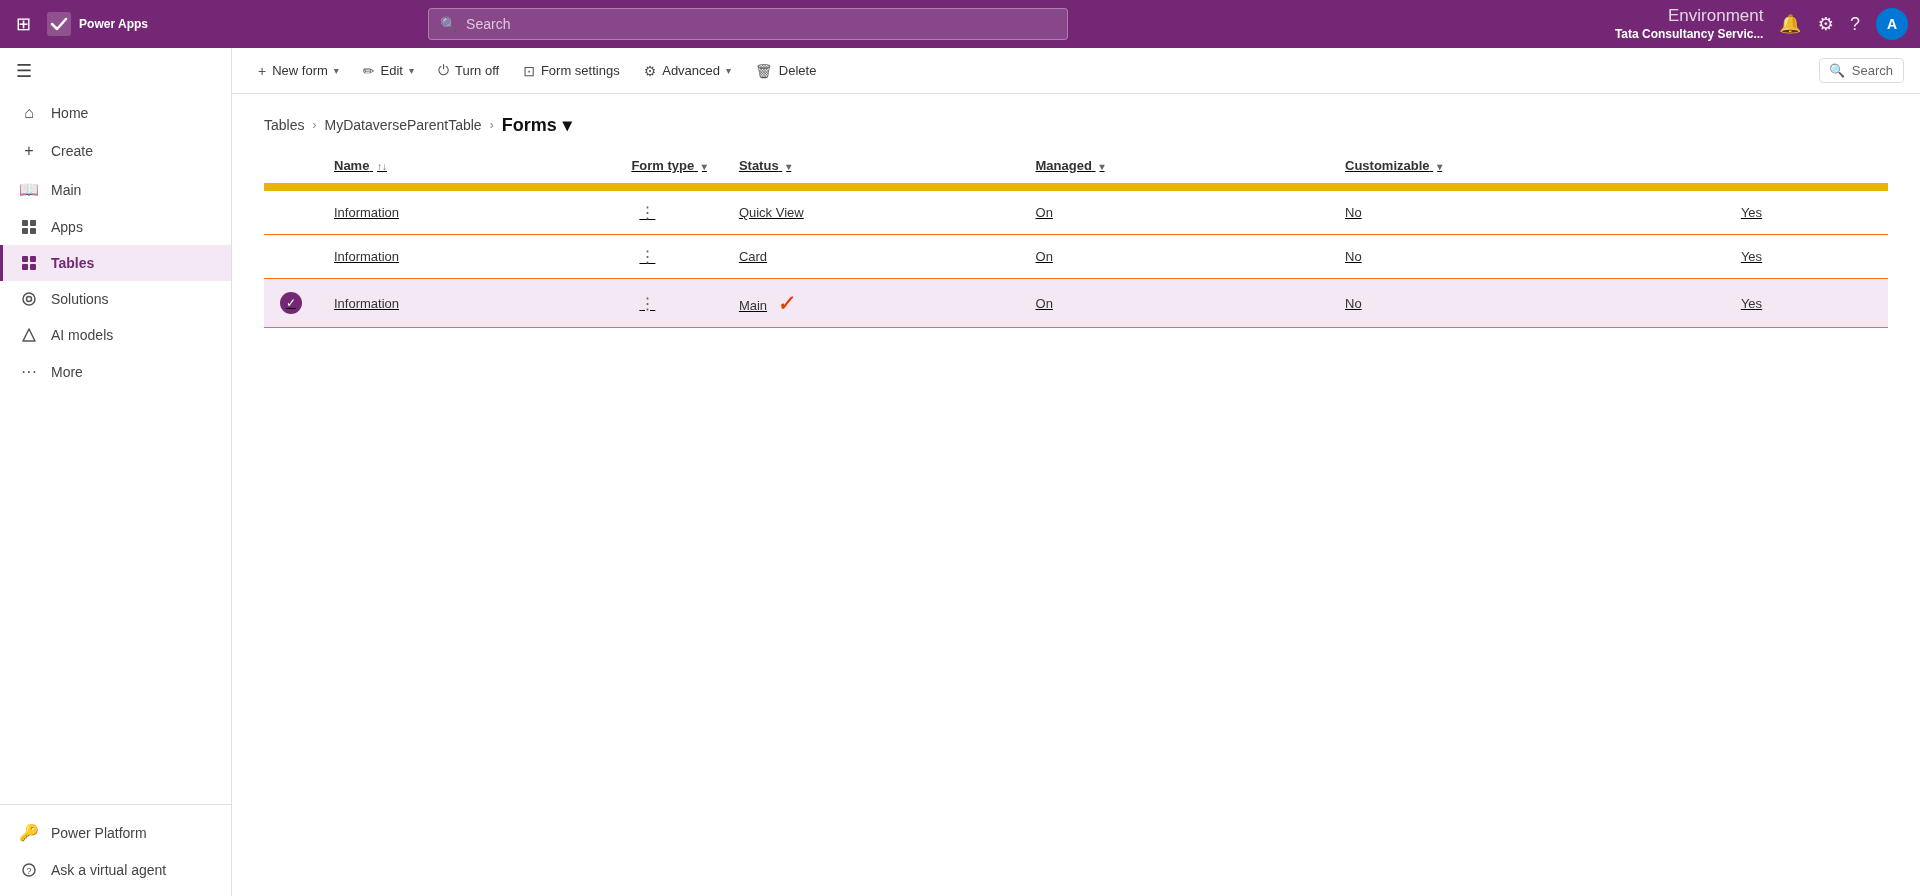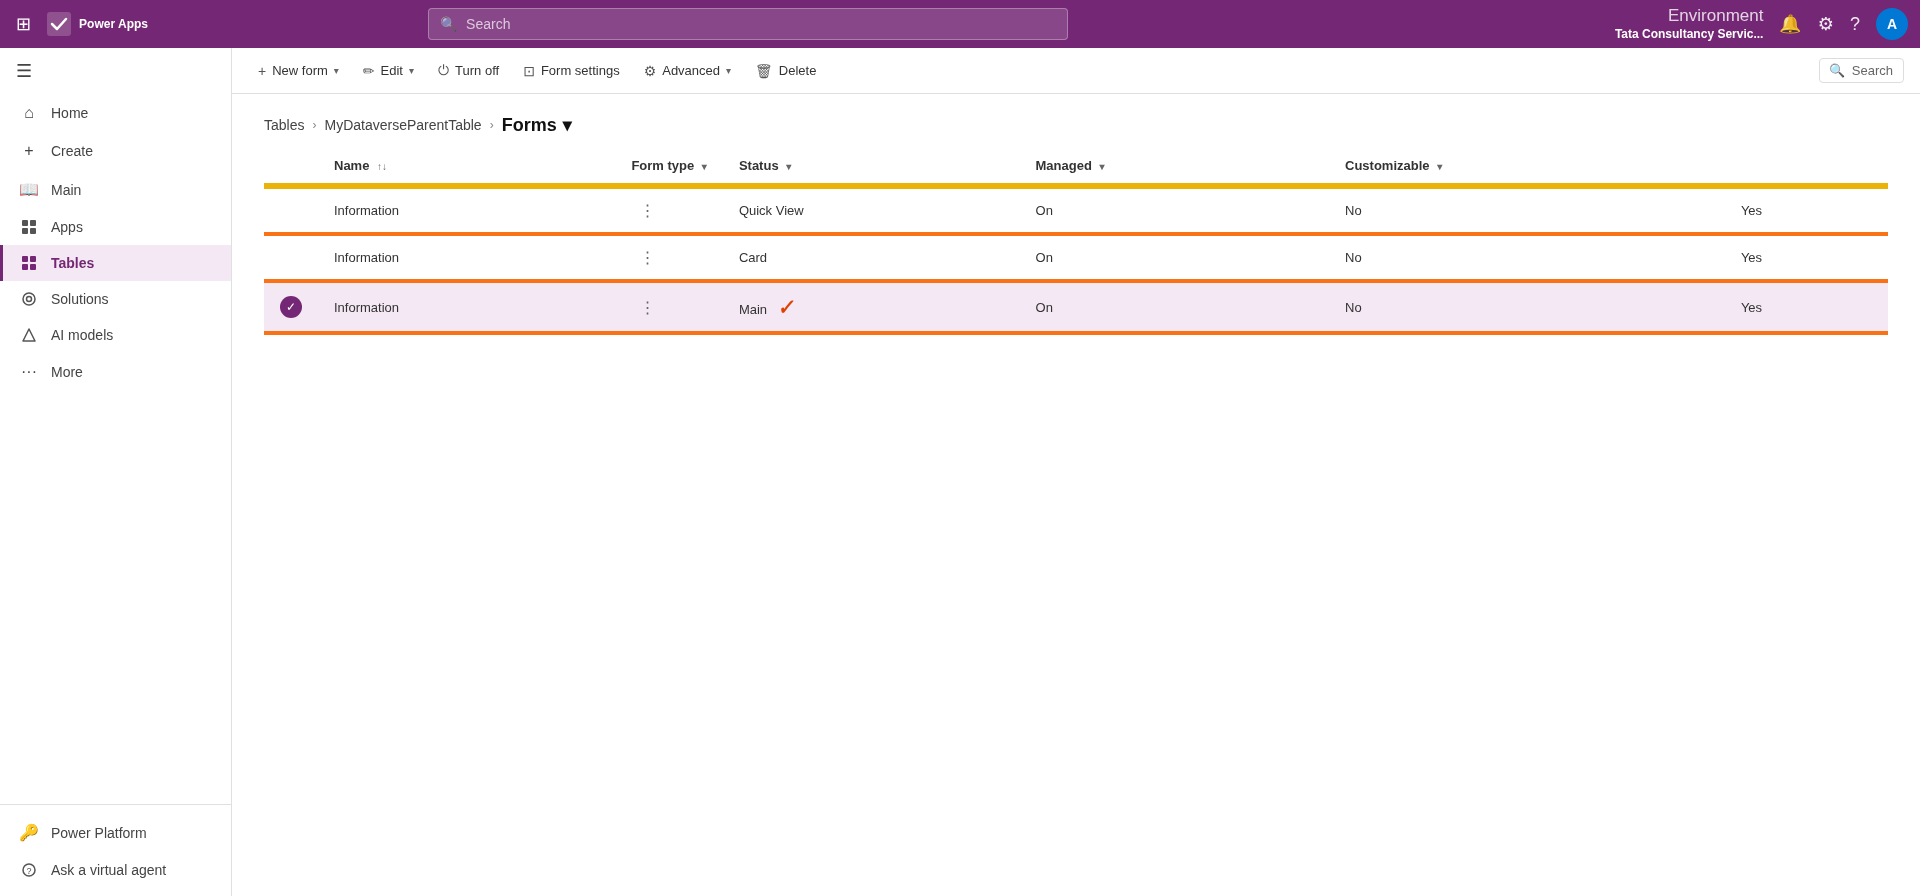--- a/index.html
+++ b/index.html
@@ -218,34 +218,36 @@
     .table-container {
       flex: 1;
       overflow-y: auto;
       padding: 0 32px;
     }
     table {
       width: 100%;
       border-collapse: collapse;
     }
     thead tr {
-      border-bottom: 6px solid #eab308;
+      border-bottom: 8px solid #eab308;
+      text-decoration: underline;
     }
     th {
       text-align: left;
       padding: 10px 16px;
       font-size: 13px;
       font-weight: 600;
       color: #333;
       white-space: nowrap;
     }
     th .sort-icons { margin-left: 4px; color: #666; font-size: 10px; }
     th .chevron-down { margin-left: 4px; color: #666; font-size: 10px; }
     tbody tr {
-      border-bottom: 4px solid #f97316;
+      border-bottom: 1px solid #f97316;
+      text-decoration: underline;
     }
     tbody tr.selected { background: #f3e8f3; }
     td {
       padding: 12px 16px;
       font-size: 13px;
       color: #333;
     }
     .row-checkbox {
       width: 40px;
       text-align: center;

